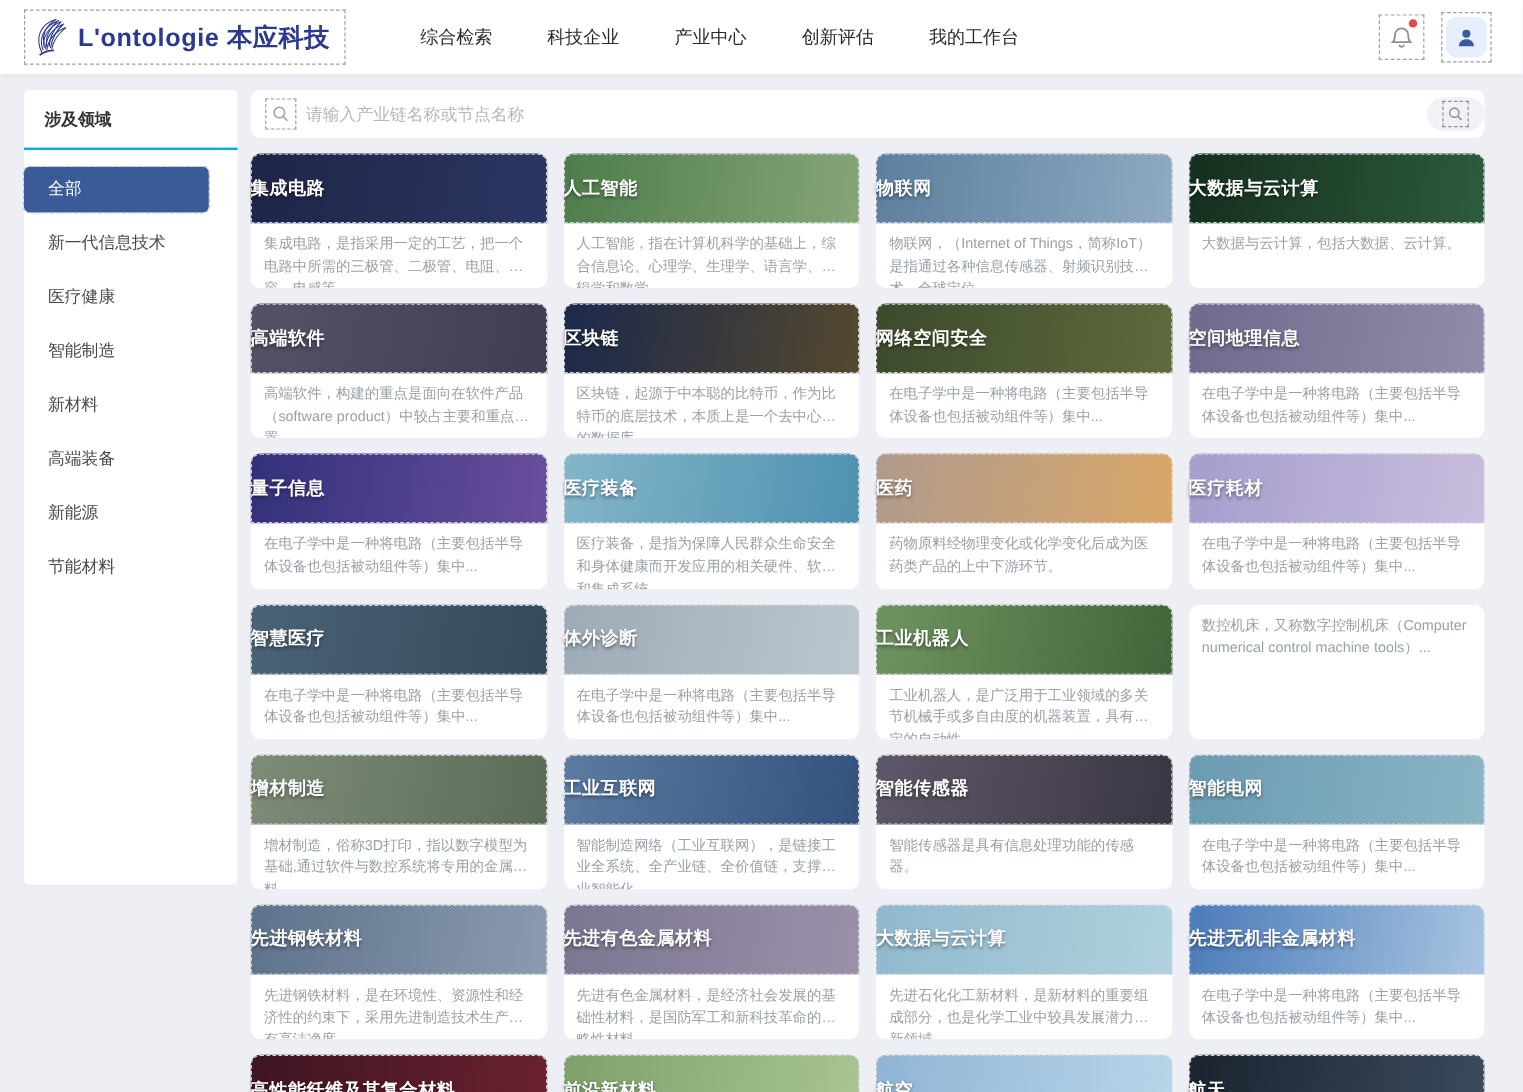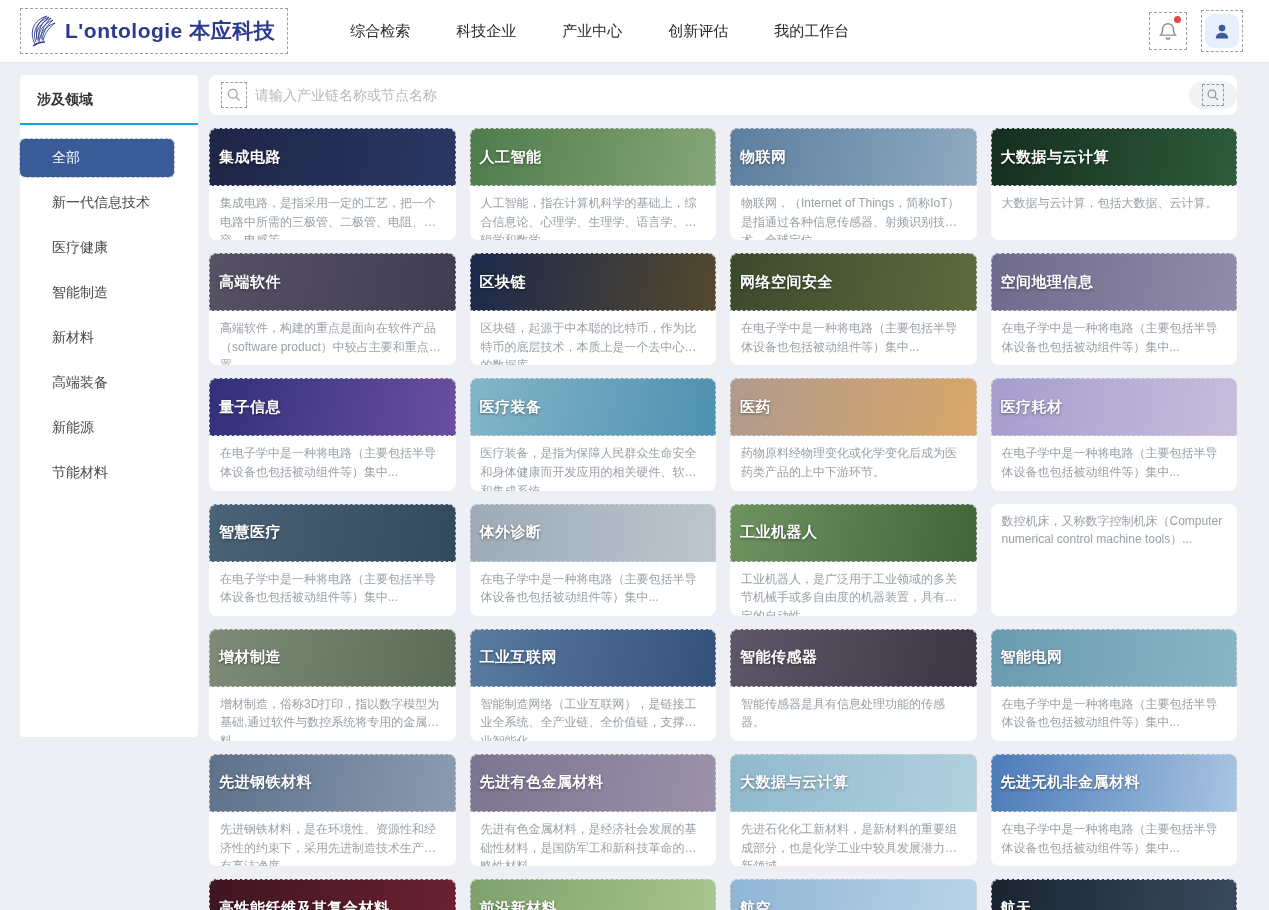--- a/index.html
+++ b/index.html
@@ -28,21 +28,21 @@
   .avatar { width:34px; height:34px; border-radius:9px; background:#e6effb; display:flex; align-items:center; justify-content:center; }
 
   
   .page { display:flex; padding:13px 32px 0 20px; gap:11px; }
 
   
   .sidebar { width:178px; background:#fff; border-radius:4px; height:662px; padding-top:16px; flex:none; }
   .sidebar-title { font-size:14px; font-weight:bold; color:#333; padding:0 0 14px 17px; border-bottom:2px solid #0ea5e9; }
   .sidebar-list { padding-top:10px; }
   .sidebar-item {
-    height:45px; display:flex; align-items:center; padding-left:32px;
+    height:45px; display:flex; align-items:center; padding-left:20px;
     font-size:14px; color:#4a4a4a; cursor:pointer;
   }
   .sidebar-item.selected {
     background:#3a5b98; color:#fff; margin-right:24px; border-radius:5px;
     outline:1px dashed #b9bec6; outline-offset:0px; height:38px; margin-top:4px; margin-bottom:3px;
   }
 
   
   .main { flex:1; min-width:0; }
   .searchbar {
@@ -62,21 +62,21 @@
   .search-btn-iconbox { width:22px; height:22px; border:1px dashed #8f949c; display:flex; align-items:center; justify-content:center; }
 
   
   .grid { margin-top:13px; display:grid; grid-template-columns:repeat(4,1fr); gap:13px 14px; padding-bottom:7px; }
   .card { background:#fff; border-radius:8px; cursor:pointer; display:flex; flex-direction:column; }
   .card-banner {
     height:58px; border-radius:8px 8px 0 0; position:relative; display:flex; align-items:center;
     outline:1px dashed #cfd2d6; outline-offset:-1px;
   }
   .card-title {
-    color:#fff; font-size:15px; font-weight:bold; padding-left:10px; letter-spacing:.5px;
+    color:#fff; font-size:15px; font-weight:bold; letter-spacing:.5px;
     text-shadow:0 1px 3px rgba(0,0,0,.45); white-space:nowrap;
   }
   .card-desc {
     padding:8px 11px 9px 11px; font-size:12px; color:#9aa0a8; line-height:1.55;
     display:-webkit-box; -webkit-line-clamp:2; -webkit-box-orient:vertical; overflow:hidden;
   }
   svg { display:block; }
 </style>
 </head>
 <body>

